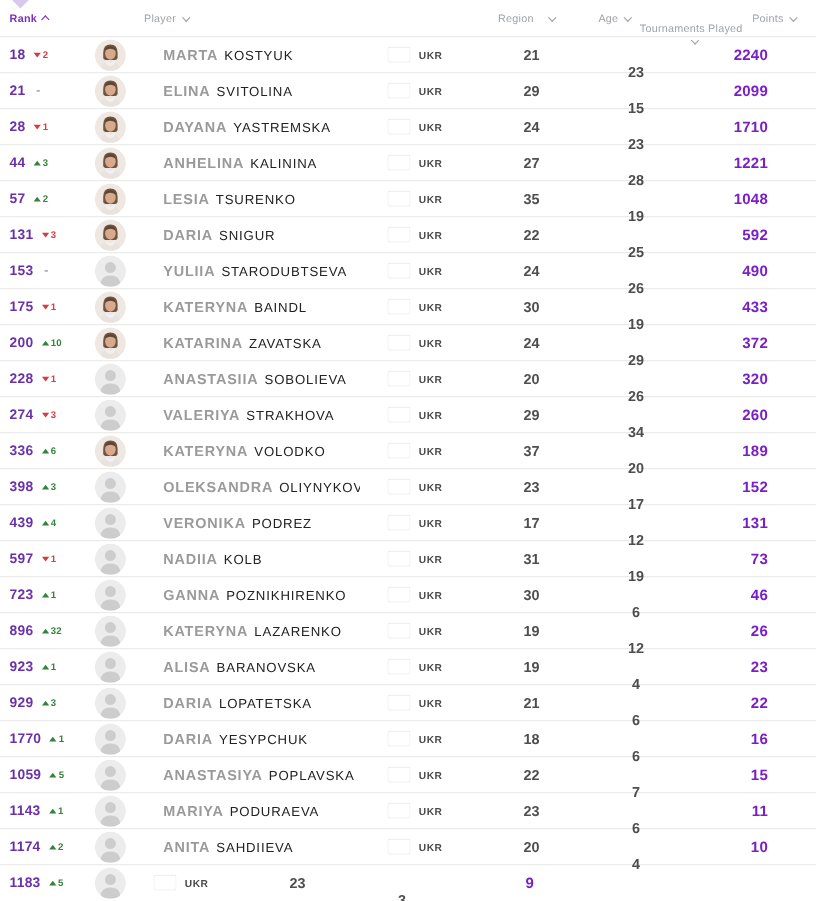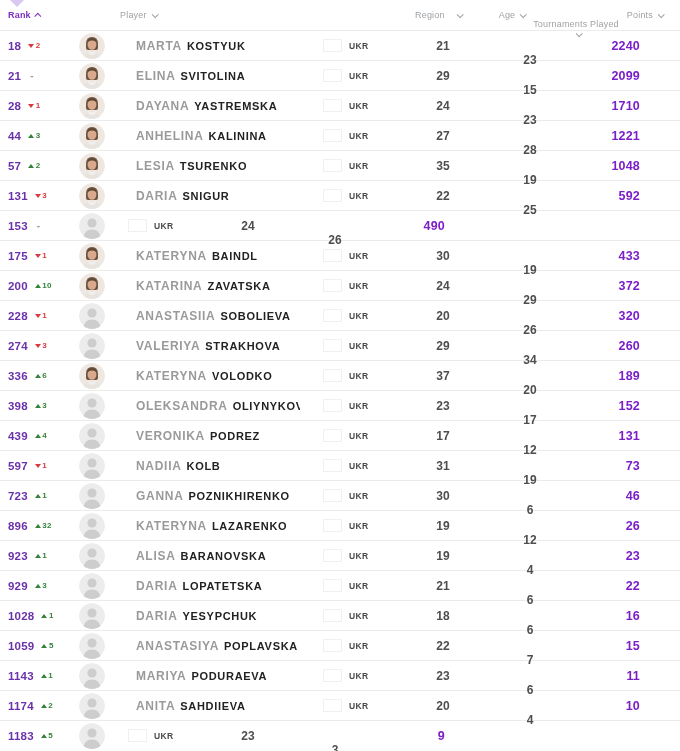--- a/index.html
+++ b/index.html
@@ -32,21 +32,21 @@
   .rank-change .tri{display:inline-block;width:0;height:0;margin-right:1.5px;}
   .rank-change.down{color:#d93a3e;}
   .rank-change.down .tri{border-left:3px solid transparent;border-right:3px solid transparent;border-top:4px solid #d93a3e;}
   .rank-change.up{color:#35823b;}
   .rank-change.up .tri{border-left:3px solid transparent;border-right:3px solid transparent;border-bottom:4px solid #35823b;}
   .rank-change.none{color:#9b9b9b;font-size:10px;margin-left:9px;}
   
   .c-avatar svg{display:block;width:26px;height:26px;}
   
   .fname{font-size:12px;font-weight:bold;color:#9a9a9a;letter-spacing:.7px;text-transform:uppercase;}
-  .lname{font-size:11px;font-weight:bold;color:#222;letter-spacing:.7px;text-transform:uppercase;}
+  .lname{font-size:11px;font-weight:normal;color:#222;letter-spacing:.7px;text-transform:uppercase;}
   
   .flag{width:19px;height:13px;border-radius:1.5px;overflow:hidden;box-shadow:0 0 0 .5px rgba(0,0,0,.12) inset;flex:none;}
   .flag .b{height:6.5px;background:#2b59c3;}
   .flag .y{height:6.5px;background:#ffd23b;}
   .region-code{font-size:8.5px;font-weight:bold;color:#4a4a4a;letter-spacing:.4px;}
   
   .stat{font-size:12px;font-weight:bold;color:#4e4e4e;}
   .points{font-size:12.5px;font-weight:bold;color:#7a1ec8;letter-spacing:.2px;}
 </style>
 </head>
@@ -313,20 +313,24 @@
                   <circle cx="13" cy="13" r="13"></circle>
                 </clipPath>
               </defs>
     <g clip-path="url(#avclip2)">
       <circle cx="13" cy="13" r="13" fill="#ececec"></circle>
       <circle cx="13" cy="10" r="4.6" fill="#cdcdcd"></circle>
       <path d="M4.5 26 Q4.5 16.5 13 16.5 Q21.5 16.5 21.5 26 Z" fill="#cdcdcd"></path>
     </g>
   </svg>
 </div>
+    <div class="c-name">
+      <span class="fname">Yuliia</span>
+      <span class="lname">Starodubtseva</span>
+    </div>
     <div class="c-region">
       <span class="flag"><span class="b"></span><span class="y"></span></span>
       <span class="region-code">UKR</span>
     </div>
     <div class="c-age stat">24</div>
     <div class="c-tourn stat">26</div>
     <div class="c-points points">490</div>
     <div class="pad-r"></div>
   </div>
 
@@ -733,21 +737,21 @@
       <span class="region-code">UKR</span>
     </div>
     <div class="c-age stat">21</div>
     <div class="c-tourn stat">6</div>
     <div class="c-points points">22</div>
     <div class="pad-r"></div>
   </div>
 
   <div class="row">
     <div class="c-rank">
-      <span class="rank-num">1028</span>
+      <span class="rank-num">1770</span>
       <span class="rank-change up"><span class="tri"></span>1</span>
     </div>
     <div class="c-avatar">
   <svg viewBox="0 0 26 26" xmlns="http://www.w3.org/2000/svg">
     <defs>
                 <clipPath id="avclip2">
                   <circle cx="13" cy="13" r="13"></circle>
                 </clipPath>
               </defs>
     <g clip-path="url(#avclip2)">

